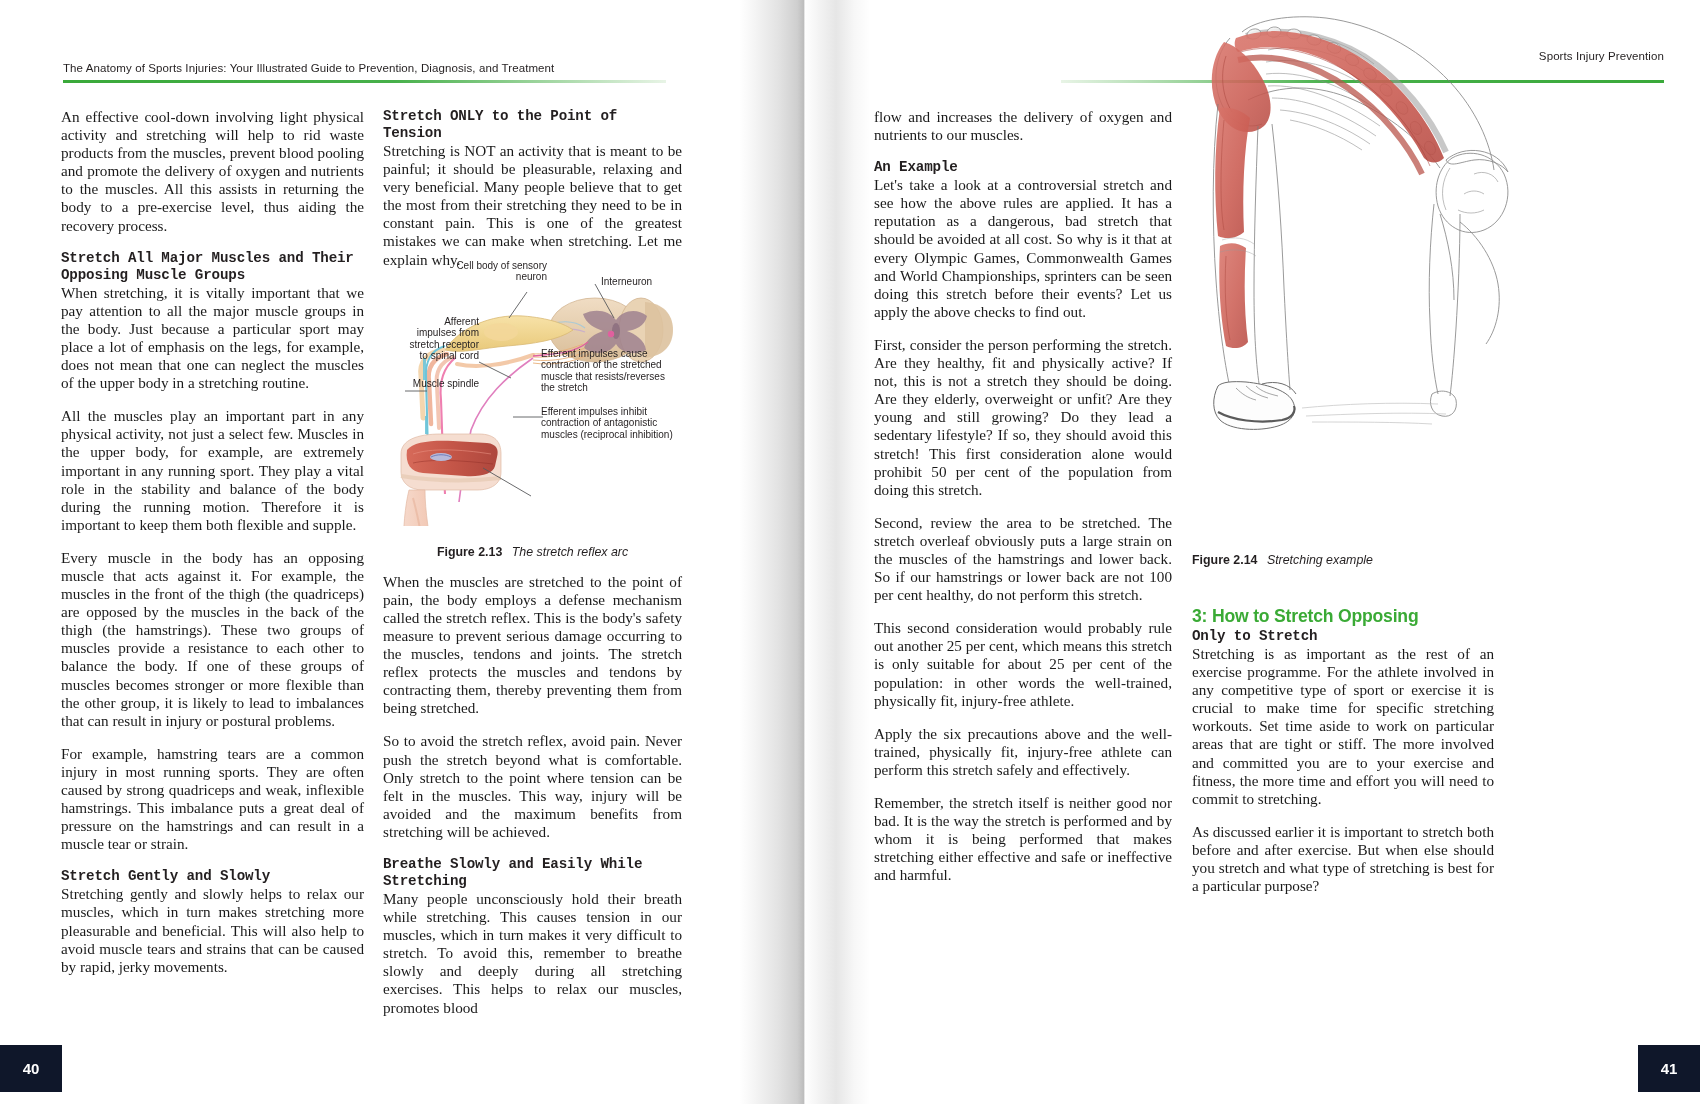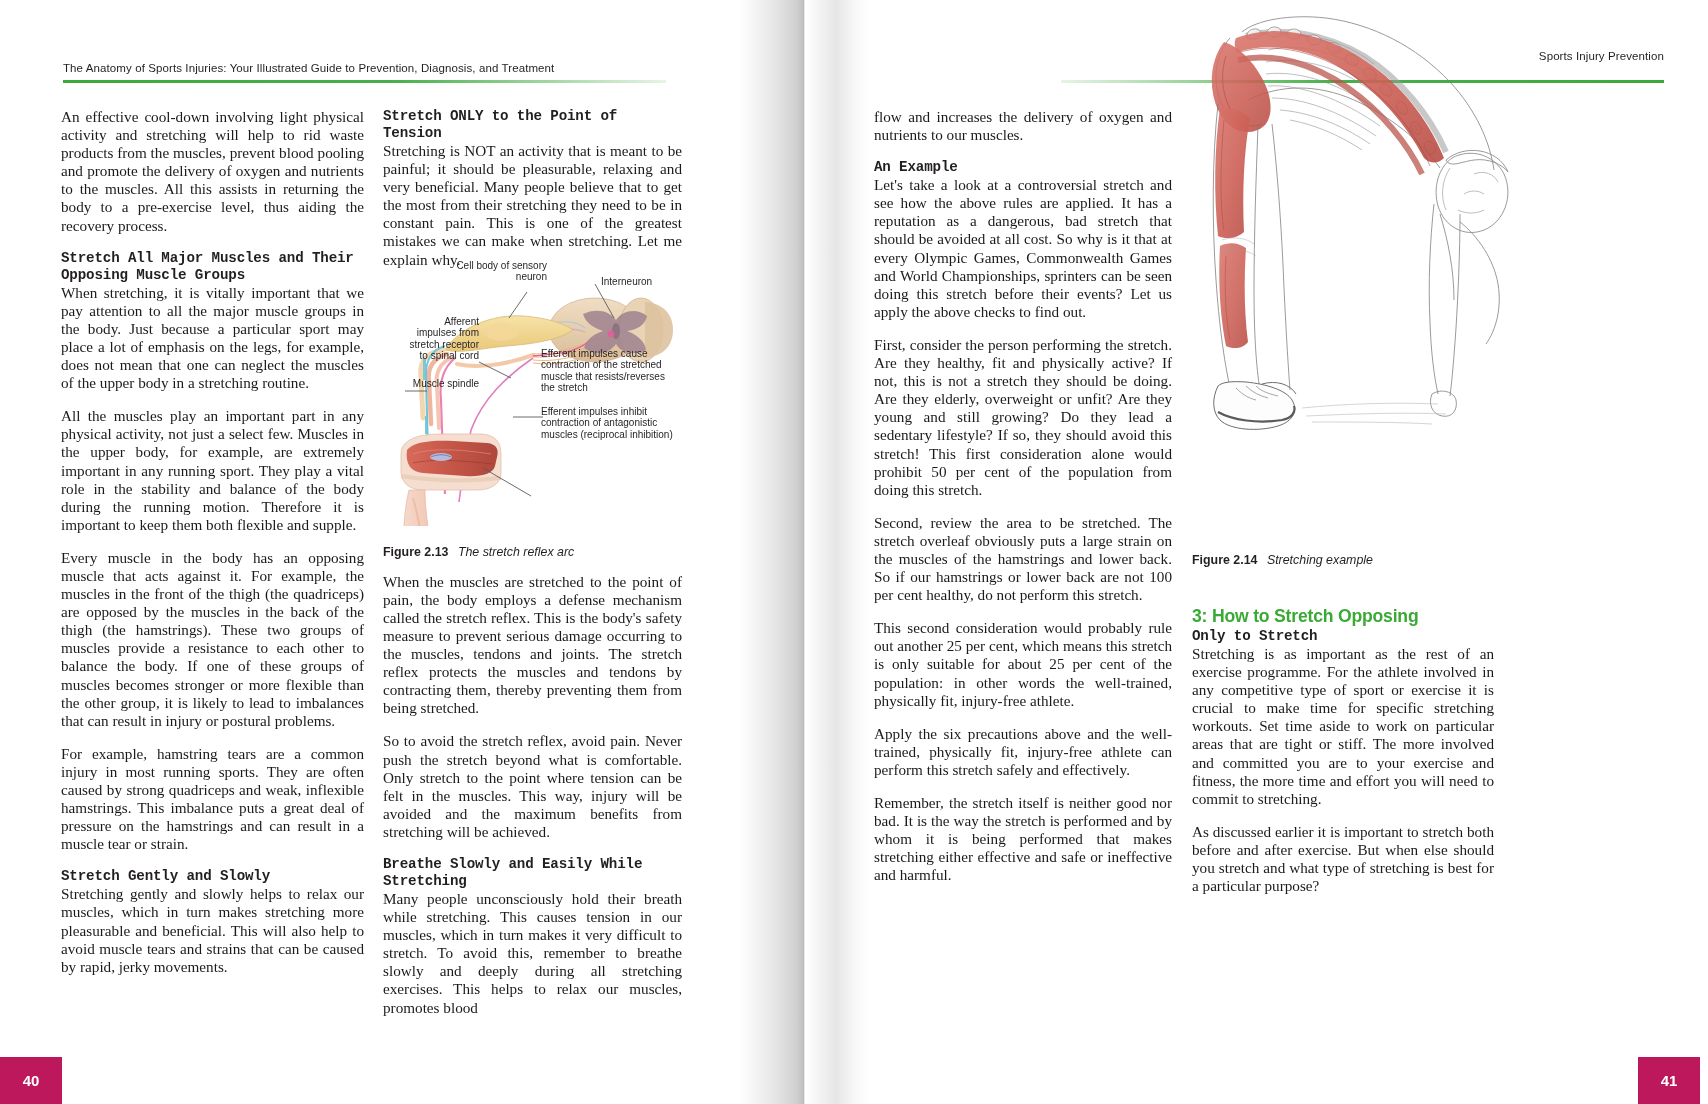--- a/index.html
+++ b/index.html
@@ -55,22 +55,22 @@
     color:#3aaa35;letter-spacing:-.2px;
   }
 
   
   .caption{font-family:"Liberation Sans",sans-serif;font-size:12.4px;color:#231f20;}
   .caption b{font-weight:bold;}
   .caption i{font-style:italic;}
 
   
   .pagetab{
-    position:absolute;bottom:0;height:47px;width:62px;
-    background:#be185d;color:#ffffff;
+    position:absolute;bottom:12px;height:47px;width:62px;
+    background:#0f172a;color:#ffffff;
     font-family:"Liberation Sans",sans-serif;font-weight:bold;font-size:15px;
     display:flex;align-items:center;justify-content:center;
   }
   .pagetab.left{left:0;}
   .pagetab.right{right:8px;}
 
   
   .fig213{position:absolute;left:383px;top:258px;width:300px;height:268px;}
   .fig213 svg{position:absolute;left:0;top:0;}
   .fig213 .lbl{
@@ -102,21 +102,21 @@
       <h4 class="sub">Stretch Gently and Slowly</h4>
       <p>Stretching gently and slowly helps to relax our muscles, which in turn makes stretching more pleasurable and beneficial. This will also help to avoid muscle tears and strains that can be caused by rapid, jerky movements.</p>
     </div>
 
     <div class="col" style="left:383px;width:299px;">
       <h4 class="sub">Stretch ONLY to the Point of Tension</h4>
       <p style="margin-bottom:8px;">Stretching is NOT an activity that is meant to be painful; it should be pleasurable, relaxing and very beneficial. Many people believe that to get the most from their stretching they need to be in constant pain. This is one of the greatest mistakes we can make when stretching. Let me explain why.</p>
 
       <div style="height:268px;"></div>
 
-      <div class="caption" style="margin:0 0 14px 0;">
+      <div class="caption" style="margin:0 0 14px 0;text-align:center;">
         <b>Figure 2.13</b>
         <i style="margin-left:6px;">The stretch reflex arc</i>
       </div>
 
       <p>When the muscles are stretched to the point of pain, the body employs a defense mechanism called the stretch reflex. This is the body's safety measure to prevent serious damage occurring to the muscles, tendons and joints. The stretch reflex protects the muscles and tendons by contracting them, thereby preventing them from being stretched.</p>
       <p>So to avoid the stretch reflex, avoid pain. Never push the stretch beyond what is comfortable. Only stretch to the point where tension can be felt in the muscles. This way, injury will be avoided and the maximum benefits from stretching will be achieved.</p>
       <h4 class="sub">Breathe Slowly and Easily While Stretching</h4>
       <p>Many people unconsciously hold their breath while stretching. This causes tension in our muscles, which in turn makes it very difficult to stretch. To avoid this, remember to breathe slowly and deeply during all stretching exercises. This helps to relax our muscles, promotes blood</p>
     </div>
 

